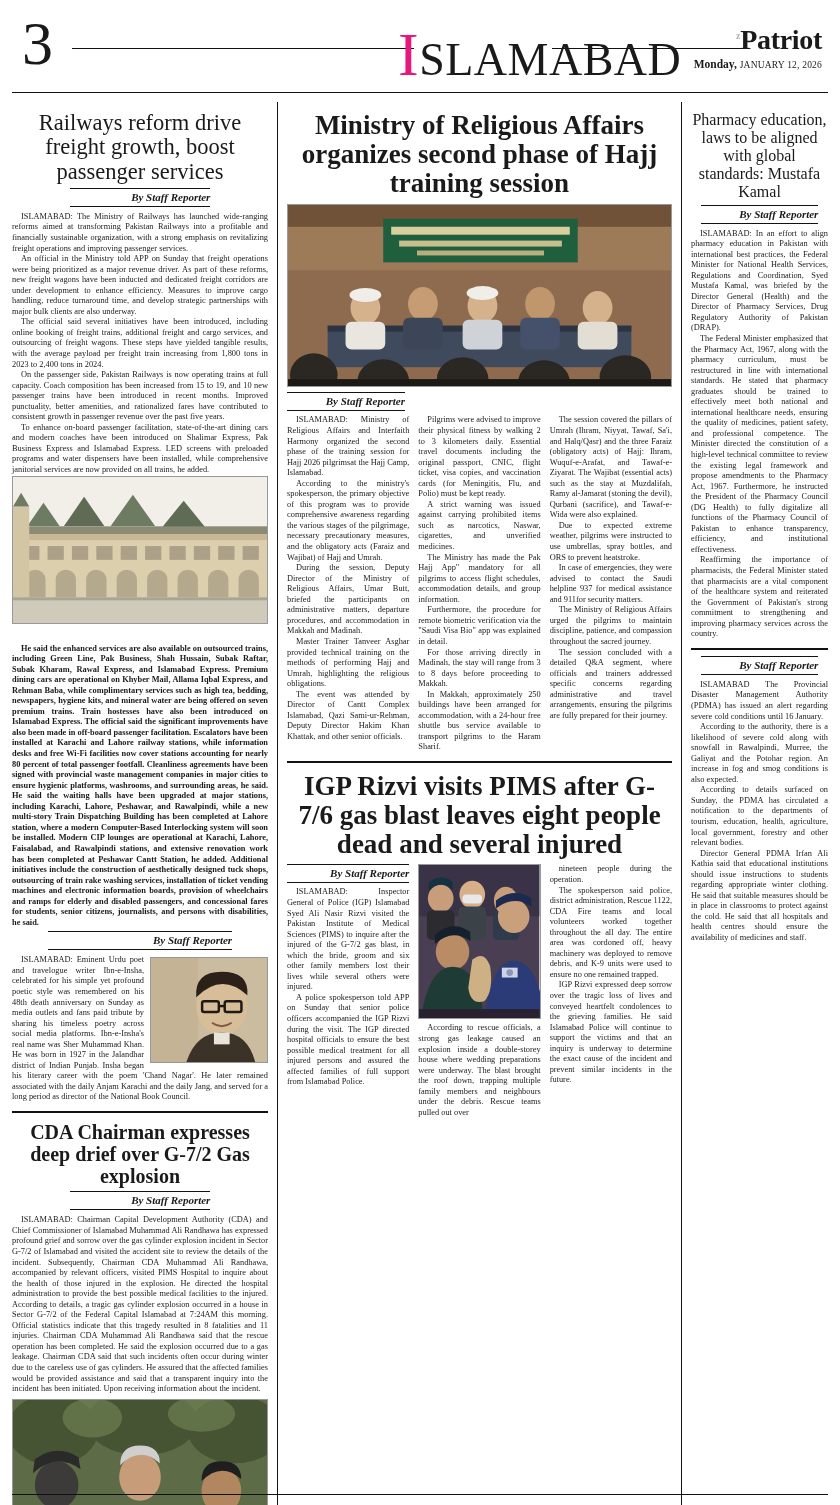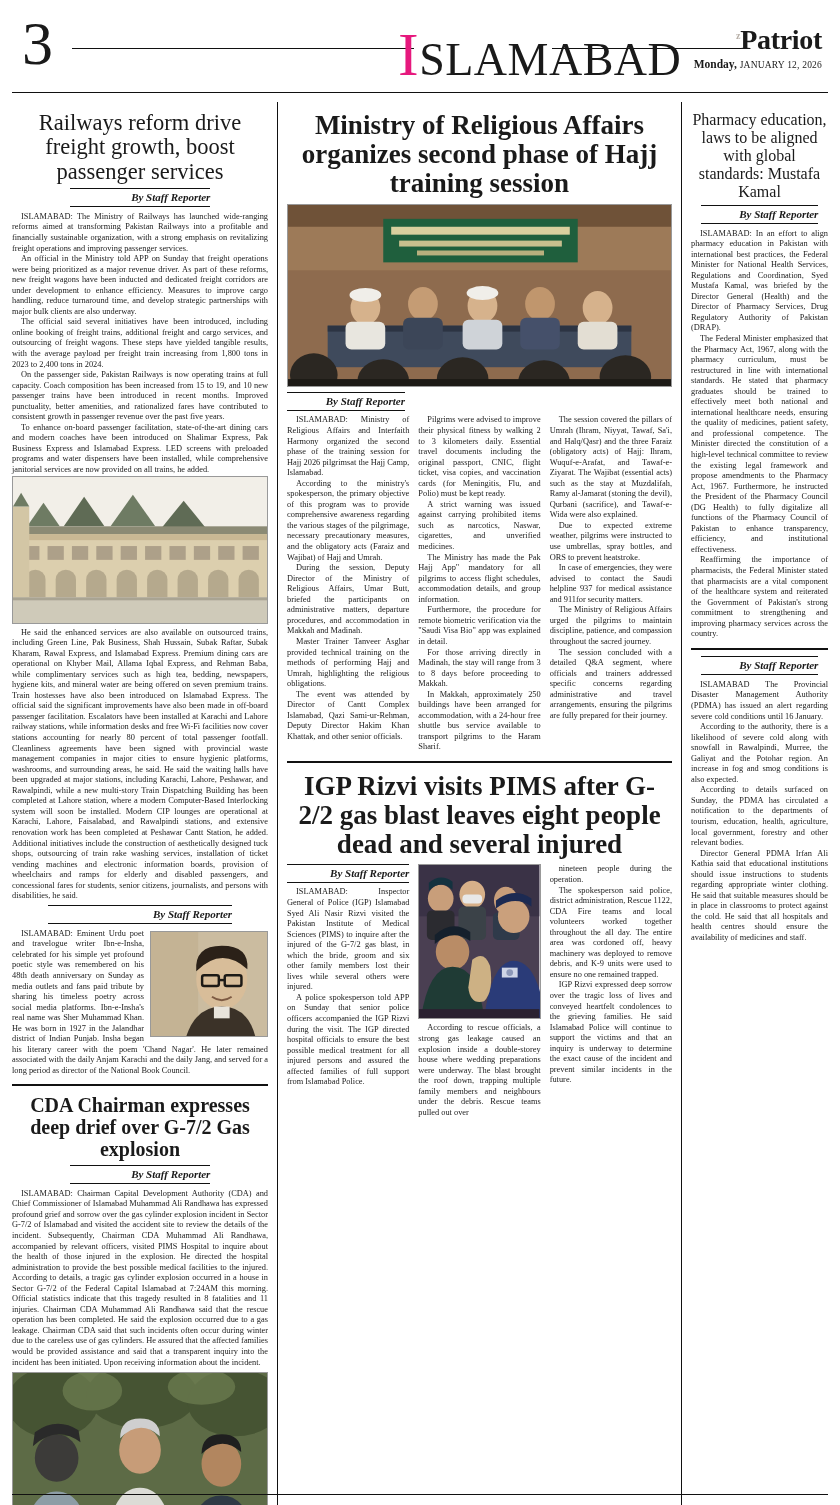--- a/index.html
+++ b/index.html
@@ -159,21 +159,21 @@
             </g>
 
             <rect x="0" y="30" width="16" height="92" fill="#d3c6a5"></rect>
             <polygon points="0,30 8,16 16,30" fill="#6e7b63"></polygon>
 
             <rect x="0" y="122" width="250" height="26" fill="#cfcab9"></rect>
             <rect x="0" y="122" width="250" height="3" fill="#a9a493"></rect>
           </svg>
         </div>
 
-        <div class="body-text" style="margin-top:4px;">
+        <div class="body-text" style="margin-top:20px;font-weight:bold;">
           <p>He said the enhanced services are also available on outsourced trains, including Green Line, Pak Business, Shah Hussain, Subak Raftar, Subak Kharam, Rawal Express, and Islamabad Express. Premium dining cars are operational on Khyber Mail, Allama Iqbal Express, and Rehman Baba, while complimentary services such as high tea, bedding, newspapers, hygiene kits, and mineral water are being offered on seven premium trains. Train hostesses have also been introduced on Islamabad Express. The official said the significant improvements have also been made in off-board passenger facilitation. Escalators have been installed at Karachi and Lahore railway stations, while information desks and free Wi-Fi facilities now cover stations accounting for nearly 80 percent of total passenger footfall. Cleanliness agreements have been signed with provincial waste management companies in major cities to ensure hygienic platforms, washrooms, and surrounding areas, he said. He said the waiting halls have been upgraded at major stations, including Karachi, Lahore, Peshawar, and Rawalpindi, while a new multi-story Train Dispatching Building has been completed at Lahore station, where a modern Computer-Based Interlocking system will soon be installed. Modern CIP lounges are operational at Karachi, Lahore, Faisalabad, and Rawalpindi stations, and extensive renovation work has been completed at Peshawar Cantt Station, he added. Additional initiatives include the construction of aesthetically designed tuck shops, outsourcing of train rake washing services, installation of ticket vending machines and electronic information boards, provision of wheelchairs and ramps for elderly and disabled passengers, and concessional fares for students, senior citizens, journalists, and persons with disabilities, he said.</p>
         </div>
       </div>
 
       <div>
         <div class="byline">By Staff Reporter</div>
         <div class="body-text wrapimg">
           <div class="photo img-insha">
             <svg width="100%" height="100%" viewBox="0 0 118 106" preserveAspectRatio="none">
               <rect width="118" height="106" fill="#cbbca0"></rect>
@@ -306,21 +306,21 @@
             <p>Due to expected extreme weather, pilgrims were instructed to use umbrellas, spray bottles, and ORS to prevent heatstroke.</p>
             <p>In case of emergencies, they were advised to contact the Saudi helpline 937 for medical assistance and 911for security matters.</p>
             <p>The Ministry of Religious Affairs urged the pilgrims to maintain discipline, patience, and compassion throughout the sacred journey.</p>
             <p>The session concluded with a detailed Q&amp;A segment, where officials and trainers addressed specific concerns regarding administrative and travel arrangements, ensuring the pilgrims are fully prepared for their journey.</p>
           </div>
         </div>
       </div>
 
       <div>
         <div class="divider"></div>
-        <div class="hl hl-xl">IGP Rizvi visits PIMS after G-2/2 gas blast leaves eight people dead and several injured</div>
+        <div class="hl hl-xl">IGP Rizvi visits PIMS after G-7/6 gas blast leaves eight people dead and several injured</div>
         <div style="display:flex; gap:9px; margin-top:5px;">
           <div style="flex:1;">
             <div class="byline narrow" style="width:100%; margin:0 0 4px 0;">By Staff Reporter</div>
             <div class="body-text">
               <p>ISLAMABAD: Inspector General of Police (IGP) Islamabad Syed Ali Nasir Rizvi visited the Pakistan Institute of Medical Sciences (PIMS) to inquire after the injured of the G-7/2 gas blast, in which the bride, groom and six other family members lost their lives while several others were injured.</p>
               <p>A police spokesperson told APP on Sunday that senior police officers accompanied the IGP Rizvi during the visit. The IGP directed hospital officials to ensure the best possible medical treatment for all injured persons and assured the affected families of full support from Islamabad Police.</p>
             </div>
           </div>
           <div style="flex:1;">
             <div class="photo img-police">

